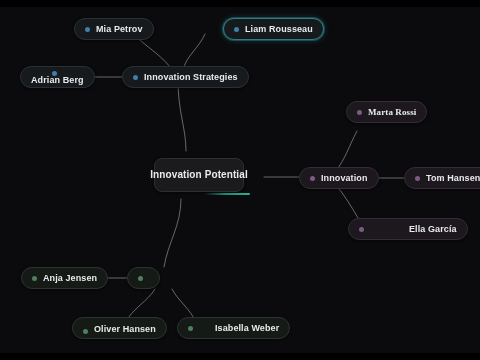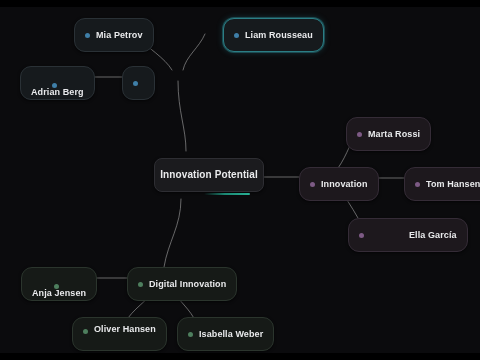--- a/index.html
+++ b/index.html
@@ -40,22 +40,22 @@
     width: 480px;
     height: 346px;
     pointer-events: none;
   }
 
   .node {
     position: absolute;
     display: flex;
     align-items: center;
     box-sizing: border-box;
-    height: 30px;
-    padding: 16px 10px;
+    height: 22px;
+    padding: 4px 10px;
     border-radius: 11px;
     background: #1a1a1c;
     border: 1px solid #2b2b2f;
     white-space: nowrap;
     color: #e9eaec;
     font-size: 9px;
     font-weight: bold;
     letter-spacing: 0.1px;
     box-shadow: 0 1px 3px rgba(0,0,0,0.6);
   }
@@ -114,68 +114,68 @@
         <path d="M 264 170 L 299 170" fill="none" stroke="#9a9a9a" stroke-width="0.9" stroke-linecap="round" opacity="0.72"></path>
         <path d="M 335 165 C 345 153, 349 139, 357 124" fill="none" stroke="#9a9a9a" stroke-width="0.9" stroke-linecap="round" opacity="0.72"></path>
         <path d="M 368 171 L 404 171" fill="none" stroke="#9a9a9a" stroke-width="0.9" stroke-linecap="round" opacity="0.72"></path>
         <path d="M 336 178 C 345 189, 351 199, 358 211" fill="none" stroke="#9a9a9a" stroke-width="0.9" stroke-linecap="round" opacity="0.72"></path>
         <path d="M 181 192 C 181 219, 168 235, 164 260" fill="none" stroke="#9a9a9a" stroke-width="0.9" stroke-linecap="round" opacity="0.72"></path>
         <path d="M 127 271 L 96 271" fill="none" stroke="#9a9a9a" stroke-width="0.9" stroke-linecap="round" opacity="0.72"></path>
         <path d="M 155 282 C 148 294, 133 301, 124 317" fill="none" stroke="#9a9a9a" stroke-width="0.9" stroke-linecap="round" opacity="0.72"></path>
         <path d="M 172 282 C 178 294, 190 301, 197 317" fill="none" stroke="#9a9a9a" stroke-width="0.9" stroke-linecap="round" opacity="0.72"></path>
       </svg>
     <div id="nodes-layer">
-        <div class="node root" style="left: 154px; top: 151px; width: 110px;">
+        <div class="node root" style="left: 154px; top: 151px; width: 90px;">
           <span class="label">Innovation Potential</span>
         </div>
         <div class="root-glow" style="left: 204px; top: 186px; width: 46px;"></div>
         <div class="node n-blue" style="left: 122px; top: 59px;">
           <span class="dot" style="background: rgb(63, 127, 168);"></span>
+          <span class="label">Innovation Strategies</span>
         </div>
         <div class="node n-blue" style="left: 74px; top: 11px;">
           <span class="dot" style="background: rgb(63, 127, 168);"></span>
           <span class="label">Mia Petrov</span>
         </div>
         <div class="node n-blue selected" style="left: 175px; top: 11px; margin-left: 48px;">
           <span class="dot" style="background: rgb(63, 127, 168);"></span>
           <span class="label">Liam Rousseau</span>
         </div>
         <div class="node n-blue" style="left: 20px; top: 59px; flex-direction: column;">
           <span class="dot" style="background: rgb(63, 127, 168);"></span>
           <span class="label">Adrian Berg</span>
         </div>
         <div class="node n-purple" style="left: 299px; top: 160px;">
           <span class="dot" style="background: rgb(125, 90, 133);"></span>
           <span class="label">Innovation</span>
         </div>
-        <div class="node n-purple" style="left: 346px; top: 110px;">
+        <div class="node n-purple" style="left: 346px; top: 94px; font-family: Liberation Serif, serif;">
           <span class="dot" style="background: rgb(125, 90, 133);"></span>
           <span class="label">Marta Rossi</span>
         </div>
         <div class="node n-purple" style="left: 404px; top: 160px;">
           <span class="dot" style="background: rgb(125, 90, 133);"></span>
           <span class="label">Tom Hansen</span>
         </div>
         <div class="node n-purple" style="left: 348px; top: 211px; gap: 39px;">
           <span class="dot" style="background: rgb(125, 90, 133);"></span>
           <span class="label">Ella García</span>
         </div>
         <div class="node n-green" style="left: 127px; top: 260px;">
           <span class="dot" style="background: rgb(78, 127, 94);"></span>
-          <span class="label">Digital Innovation</span>
         </div>
-        <div class="node n-green" style="left: 21px; top: 260px; flex-direction: column;">
+        <div class="node n-green" style="left: 21px; top: 260px;">
           <span class="dot" style="background: rgb(78, 127, 94);"></span>
           <span class="label">Anja Jensen</span>
         </div>
         <div class="node n-green" style="left: 72px; top: 310px; align-items: flex-end;">
           <span class="dot" style="background: rgb(78, 127, 94);"></span>
           <span class="label">Oliver Hansen</span>
         </div>
-        <div class="node n-green" style="left: 177px; top: 310px;">
+        <div class="node n-green" style="left: 177px; top: 310px; gap: 16px;">
           <span class="dot" style="background: rgb(78, 127, 94);"></span>
           <span class="label">Isabella Weber</span>
         </div>
       </div>
   </div>
 
   <div class="letterbox" id="lb-bottom"></div>
 </div>
 
 </body></html>

